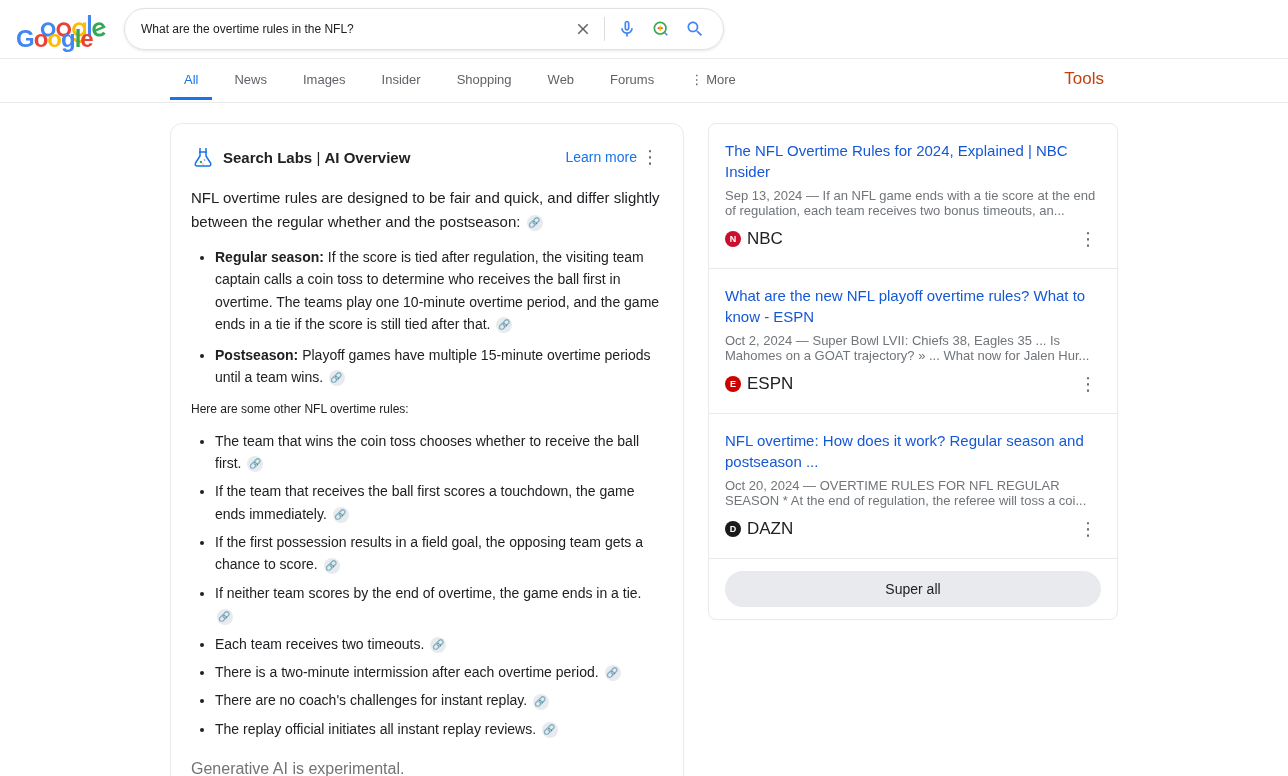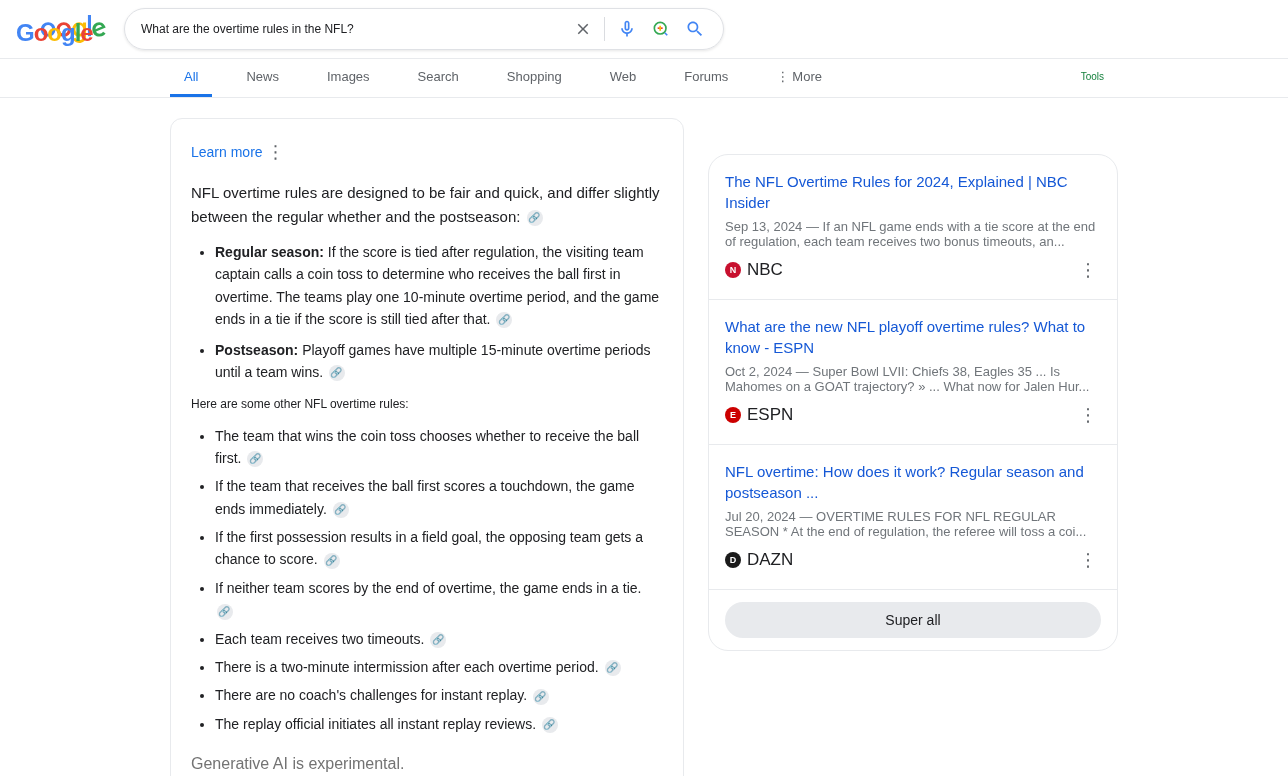--- a/index.html
+++ b/index.html
@@ -8,25 +8,25 @@
     
     .header { display: flex; align-items: center; padding: 8px 16px; gap: 16px; border-bottom: 1px solid #e8eaed; }
     .logo { width: 92px; height: 30px; position: relative; flex-shrink: 0; }
     .search-bar-wrap { flex: 1; max-width: 600px; }
     .search-bar { display: flex; align-items: center; border: 1px solid #dfe1e5; border-radius: 24px; padding: 8px 16px; gap: 8px; box-shadow: 0 1px 3px rgba(0,0,0,0.1); }
     .search-input { flex: 1; border: none; outline: none; font-size: 12px; color: #202124; background: transparent; }
     .search-icons { display: flex; align-items: center; gap: 10px; }
     .icon-btn { background: none; border: none; cursor: pointer; padding: 2px; display: flex; align-items: center; }
 
     
-    .nav-tabs { display: flex; align-items: center; padding: 0 170px; border-bottom: 1px solid #e8eaed; gap: 20px; }
+    .nav-tabs { display: flex; align-items: center; padding: 0 170px; border-bottom: 1px solid #e8eaed; gap: 8px; }
     .nav-tab { padding: 10px 14px; cursor: pointer; font-size: 13px; color: #5f6368; text-decoration: none; display: flex; align-items: center; gap: 4px; border-bottom: 3px solid transparent; }
     .nav-tab.active { color: #1a73e8; border-bottom: 3px solid #1a73e8; }
     .nav-spacer { flex: 1; }
-    .tools-btn { padding: 10px 14px; cursor: pointer; font-size: 10px; color: #15803d; border-bottom: 3px solid transparent; }
+    .tools-btn { padding: 10px 14px; cursor: pointer; font-size: 17px; color: #c2410c; border-bottom: 3px solid transparent; }
 
     
     .main { display: flex; padding: 20px 170px; gap: 24px; }
     .left-col { flex: 1; max-width: 650px; }
     .right-col { width: 410px; flex-shrink: 0; }
 
     
     .ai-overview { border: 1px solid #e8eaed; border-radius: 12px; padding: 20px; margin-bottom: 20px; }
     .ai-header { display: flex; align-items: center; justify-content: space-between; margin-bottom: 16px; }
     .ai-header-left { display: flex; align-items: center; gap: 8px; }
@@ -44,21 +44,21 @@
     .ai-list li { margin-bottom: 8px; font-size: 14px; line-height: 1.6; }
     .ai-list li strong { font-weight: 700; }
 
     .other-rules-title { font-size: 12px; font-weight: 400; margin-bottom: 10px; margin-top: 10px; }
     .ai-list2 { list-style: disc; padding-left: 24px; }
     .ai-list2 li { margin-bottom: 6px; font-size: 14px; line-height: 1.6; }
 
     .generative-note { font-size: 16px; color: #737373; margin-top: 16px; }
 
     
-    .right-panel { border: 1px solid #e8eaed; border-radius: 20px; overflow: hidden; margin-top: 36px; }
+    .right-panel { border: 1px solid #e8eaed; border-radius: 8px; overflow: hidden; }
     .result-card { padding: 16px; border-bottom: 1px solid #e8eaed; }
     .result-card:last-of-type { border-bottom: none; }
     .result-title { font-size: 15px; color: #1558d6; line-height: 1.4; margin-bottom: 6px; cursor: pointer; font-weight: 400; }
     .result-date { font-size: 13px; color: #70757a; margin-bottom: 4px; }
     .result-source { display: flex; align-items: center; justify-content: space-between; margin-top: 8px; }
     .source-info { display: flex; align-items: center; gap: 6px; }
     .source-dot { width: 16px; height: 16px; border-radius: 50%; display: flex; align-items: center; justify-content: center; font-size: 9px; font-weight: bold; color: white; flex-shrink: 0; }
     .source-nbc { background: #c8102e; }
     .source-espn { background: #cc0000; }
     .source-dazn { background: #1a1a1a; }
@@ -85,21 +85,21 @@
   <div class="logo">
     <svg width="92" height="30" viewBox="0 0 272 92" xmlns="http://www.w3.org/2000/svg">
       <path fill="#4285F4" d="M115.75 47.18c0 12.77-9.99 22.18-22.25 22.18s-22.25-9.41-22.25-22.18C71.25 34.32 81.24 25 93.5 25s22.25 9.32 22.25 22.18zm-9.74 0c0-7.98-5.79-13.44-12.51-13.44S80.99 39.2 80.99 47.18c0 7.9 5.79 13.44 12.51 13.44s12.51-5.55 12.51-13.44z"></path>
       <path fill="#EA4335" d="M163.75 47.18c0 12.77-9.99 22.18-22.25 22.18s-22.25-9.41-22.25-22.18c0-12.85 9.99-22.18 22.25-22.18s22.25 9.32 22.25 22.18zm-9.74 0c0-7.98-5.79-13.44-12.51-13.44s-12.51 5.46-12.51 13.44c0 7.9 5.79 13.44 12.51 13.44s12.51-5.55 12.51-13.44z"></path>
       <path fill="#FBBC05" d="M209.75 26.34v39.82c0 16.38-9.66 23.07-21.08 23.07-10.75 0-17.22-7.19-19.66-13.07l8.48-3.53c1.51 3.61 5.21 7.87 11.17 7.87 7.31 0 11.84-4.51 11.84-13v-3.19h-.34c-2.18 2.69-6.38 5.04-11.68 5.04-11.09 0-21.25-9.66-21.25-22.09 0-12.52 10.16-22.26 21.25-22.26 5.29 0 9.49 2.35 11.68 4.96h.34v-3.61h9.25zm-8.56 20.92c0-7.81-5.21-13.52-11.84-13.52-6.72 0-12.35 5.71-12.35 13.52 0 7.73 5.63 13.36 12.35 13.36 6.63 0 11.84-5.63 11.84-13.36z"></path>
       <path fill="#4285F4" d="M225 3v65h-9.5V3h9.5z"></path>
       <path fill="#34A853" d="M262.02 54.48l7.56 5.04c-2.44 3.61-8.32 9.83-18.48 9.83-12.6 0-22.01-9.74-22.01-22.18 0-13.19 9.49-22.18 20.92-22.18 11.51 0 17.14 9.16 18.98 14.11l1.01 2.52-29.65 12.28c2.27 4.45 5.8 6.72 10.75 6.72 4.96 0 8.4-2.44 10.92-6.14zm-23.27-7.98l19.82-8.23c-1.09-2.77-4.37-4.7-8.23-4.7-4.95 0-11.84 4.37-11.59 12.93z"></path>
       <path fill="#EA4335" d="M35.29 41.41V32h31.tattoo see below"></path>
     </svg>
     
-    <div style="position:absolute;top:4px;left:0;width:92px;height:30px;display:flex;align-items:center;">
+    <div style="position:absolute;top:10px;left:0;width:92px;height:30px;display:flex;align-items:center;">
       <span style="font-size:24px;font-weight:700;letter-spacing:-1px;">
         <span class="g-blue">G</span><span class="g-red">o</span><span class="g-yellow">o</span><span class="g-blue">g</span><span class="g-green">l</span><span class="g-red">e</span>
       </span>
     </div>
   </div>
 
   <div class="search-bar-wrap">
     <div class="search-bar">
       <input class="search-input" type="text" value="What are the overtime rules in the NFL?" style="">
       <div class="search-icons">
@@ -129,38 +129,55 @@
         </button>
       </div>
     </div>
   </div>
 </div>
 
 <div class="nav-tabs">
   <a class="nav-tab active">All</a>
   <a class="nav-tab">News</a>
   <a class="nav-tab">Images</a>
-  <a class="nav-tab">Search</a>
+  <a class="nav-tab">Insider</a>
   <a class="nav-tab">Shopping</a>
   <a class="nav-tab">Web</a>
   <a class="nav-tab">Forums</a>
   <a class="nav-tab nav-more">
     <span>⋮</span>
     <span>More</span>
   </a>
   <div class="nav-spacer"></div>
   <div class="tools-btn">Tools</div>
 </div>
 
 <div class="main">
 
   <div class="left-col">
 
     <div class="ai-overview">
       <div class="ai-header">
+        <div class="ai-header-left">
+
+          <div class="ai-icon">
+            <svg width="24" height="24" viewBox="0 0 24 24" fill="none">
+              <path d="M9 3v8L4.5 18c-.83 1.5.17 3 1.5 3h12c1.33 0 2.33-1.5 1.5-3L15 11V3" stroke="#1a73e8" stroke-width="1.5" fill="none"></path>
+              <line x1="8" y1="7" x2="16" y2="7" stroke="#1a73e8" stroke-width="1.5"></line>
+              <circle cx="10" cy="17" r="1.2" fill="#34A853"></circle>
+              <circle cx="13.5" cy="15" r="0.8" fill="#4285F4"></circle>
+              <circle cx="12" cy="19" r="0.6" fill="#EA4335"></circle>
+            </svg>
+          </div>
+          <div class="ai-title">
+            <span>Search Labs</span>
+            <span style="font-weight:400"> | </span>
+            <span>AI Overview</span>
+          </div>
+        </div>
         <div class="ai-header-right">
           <a class="learn-more">Learn more</a>
           <button class="three-dot">⋮</button>
         </div>
       </div>
 
       <div class="ai-body">
         <p class="ai-intro">
           <span>NFL overtime rules are designed to be fair and quick, and differ slightly between the regular whether and the postseason:</span>
           <span class="cite-link">🔗</span>
@@ -250,21 +267,21 @@
             <div class="source-dot source-espn">E</div>
             <span class="source-name">ESPN</span>
           </div>
           <button class="three-dot">⋮</button>
         </div>
       </div>
 
       <div class="result-card">
         <div class="result-title">NFL overtime: How does it work? Regular season and postseason ...</div>
         <div class="result-date">
-          <span>Jul 20, 2024</span>
+          <span>Oct 20, 2024</span>
           <span> — <span>OVERTIME RULES FOR NFL REGULAR SEASON * At the end of regulation, the referee will toss a coi...</span></span>
         </div>
         <div class="result-source">
           <div class="source-info">
             <div class="source-dot source-dazn">D</div>
             <span class="source-name">DAZN</span>
           </div>
           <button class="three-dot">⋮</button>
         </div>
       </div>

